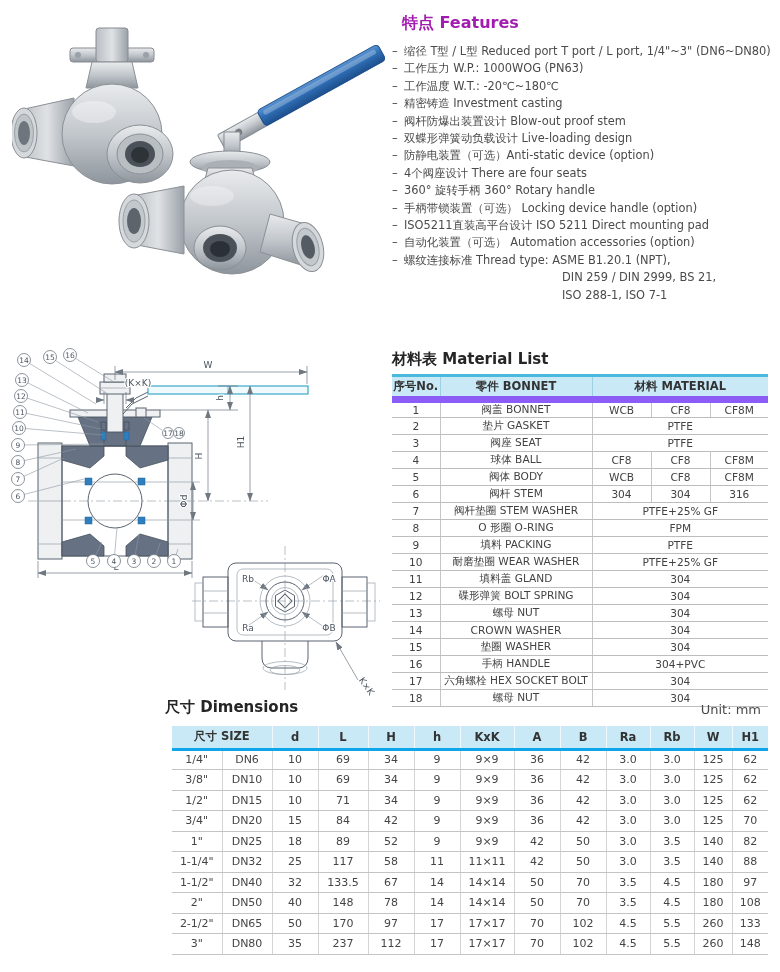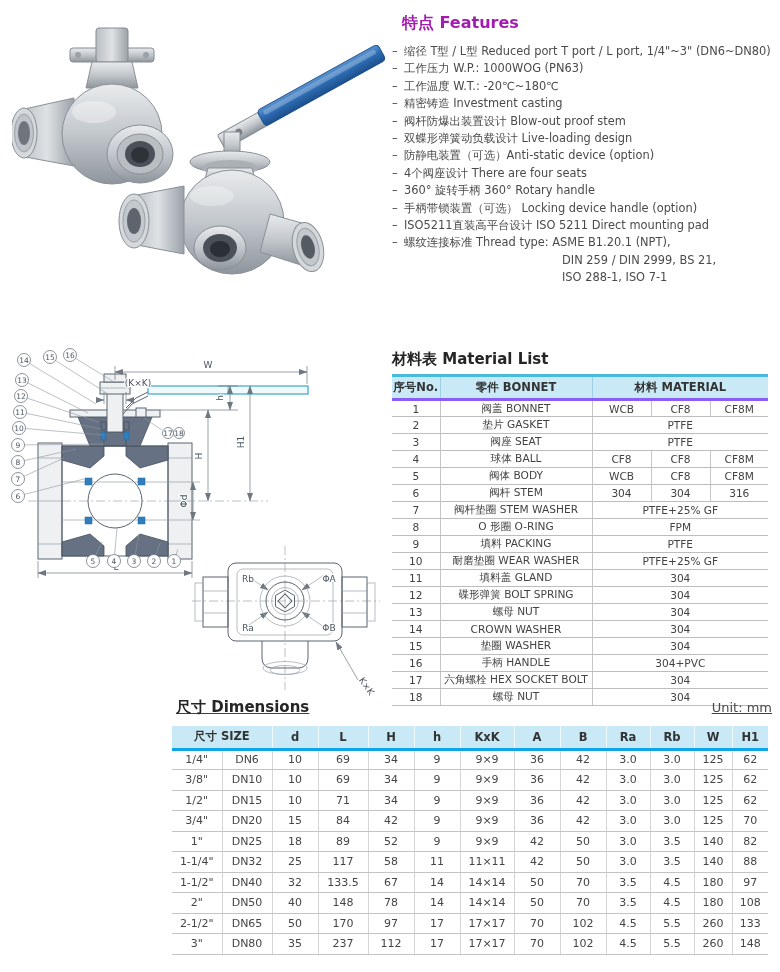--- a/index.html
+++ b/index.html
@@ -17,43 +17,43 @@
   .features li { font-size:11.4px; line-height:17.4px; color:#4a4a4a; padding-left:12px; position:relative; }
   .features li::before { content:"–"; position:absolute; left:0; color:#4a4a4a; }
   .features li.indent { padding-left:170px; }
   .features li.indent::before { content:""; }
   
   .material { position:absolute; left:392px; top:318px; width:376px; }
   .material h2 { font-size:15px; font-weight:bold; color:#252525; margin-bottom:5px;margin-top:32px; }
   table.mtab { width:376px; border-collapse:collapse; table-layout:fixed;
     border-top:3px solid #49b9de; }
   table.mtab th { background:#c9e9f6; color:#333; font-size:11.5px; font-weight:bold;
-    height:24px; border-bottom:3px solid #8b5cf6; }
+    height:24px; border-bottom:7px solid #8b5cf6; }
   table.mtab th + th { border-left:1px solid #9fcfe2; }
   table.mtab td { font-size:10.6px; color:#424242; text-align:center; height:17px;
     border-bottom:1px solid #bdbdbd; border-left:1px solid #c6c6c6;
     white-space:nowrap; overflow:hidden; padding:0 2px; }
   table.mtab td:first-child { border-left:none; }
   
   .drawing { position:absolute; left:0px; top:336px; width:390px; height:390px; }
   .ln   { fill:none; stroke:#5b6470; stroke-width:1; }
   .lnl  { fill:none; stroke:#97a1ab; stroke-width:.7; }
   .dk   { fill:#667183; stroke:#46505c; stroke-width:.8; }
   .lt   { fill:#eef0f2; stroke:#5b6470; stroke-width:1; }
   .blu  { fill:#2f7fbe; stroke:#22639a; stroke-width:.5; }
   .dim  { stroke:#6f7781; stroke-width:.7; fill:none; }
   .cl   { stroke:#8d97a2; stroke-width:.6; fill:none; stroke-dasharray:9 3 2 3; }
   .dtx  { font:9px "DejaVu Sans",sans-serif; fill:#49535e;
           paint-order:stroke; stroke:#ffffff; stroke-width:2.4px; stroke-linejoin:round; }
   .bl   { fill:#ffffff; stroke:#6f7781; stroke-width:.8; }
   .bltx { font:7.5px "DejaVu Sans",sans-serif; fill:#49535e; text-anchor:middle; }
   .ldr  { stroke:#8d97a2; stroke-width:.6; fill:none; }
   
-  .dims-head { position:absolute; left:176px; top:698px; width:596px;
-    display:flex; justify-content:space-between; align-items:center;text-decoration:underline; }
+  .dims-head { position:absolute; left:165px; top:698px; width:596px;
+    display:flex; justify-content:space-between; align-items:flex-end; }
   .dims-head h2 { font-size:15px; font-weight:bold; color:#252525; }
   .dims-head .unit { font-size:13px; color:#4a4a4a; }
   table.dtab { position:absolute; left:172px; top:726px; width:596px;
     border-collapse:collapse; table-layout:fixed; }
   table.dtab th { background:#c9e9f6; color:#333; font-size:11.5px; font-weight:bold;
     height:23px; border-bottom:3px solid #0ea5e9; }
   table.dtab th + th { border-left:1px solid #eef8fd; }
   table.dtab td { font-size:11px; color:#454545; text-align:center; height:20.5px;
     border-bottom:1px solid #c4c4c4; border-left:1px solid #d5d5d5; white-space:nowrap; }
   table.dtab td:first-child { border-left:none; }
@@ -135,20 +135,21 @@
       <li>工作压力 W.P.: 1000WOG (PN63)</li>
       <li>工作温度 W.T.: -20℃~180℃</li>
       <li>精密铸造 Investment casting</li>
       <li>阀杆防爆出装置设计 Blow-out proof stem</li>
       <li>双蝶形弹簧动负载设计 Live-loading design</li>
       <li>防静电装置（可选）Anti-static device (option)</li>
       <li>4个阀座设计 There are four seats</li>
       <li>360° 旋转手柄  360° Rotary handle</li>
       <li>手柄带锁装置（可选） Locking device handle (option)</li>
       <li>ISO5211直装高平台设计 ISO 5211 Direct mounting pad</li>
+      <li>自动化装置（可选） Automation accessories (option)</li>
       <li>螺纹连接标准 Thread type: ASME B1.20.1 (NPT),</li>
       <li class="indent">DIN 259 / DIN 2999, BS 21,</li>
       <li class="indent">ISO 288-1, ISO 7-1</li>
     </ul>
 </div>
 
 <div class="material">
   <h2>材料表 Material List</h2>
   <table class="mtab">
     <colgroup>

